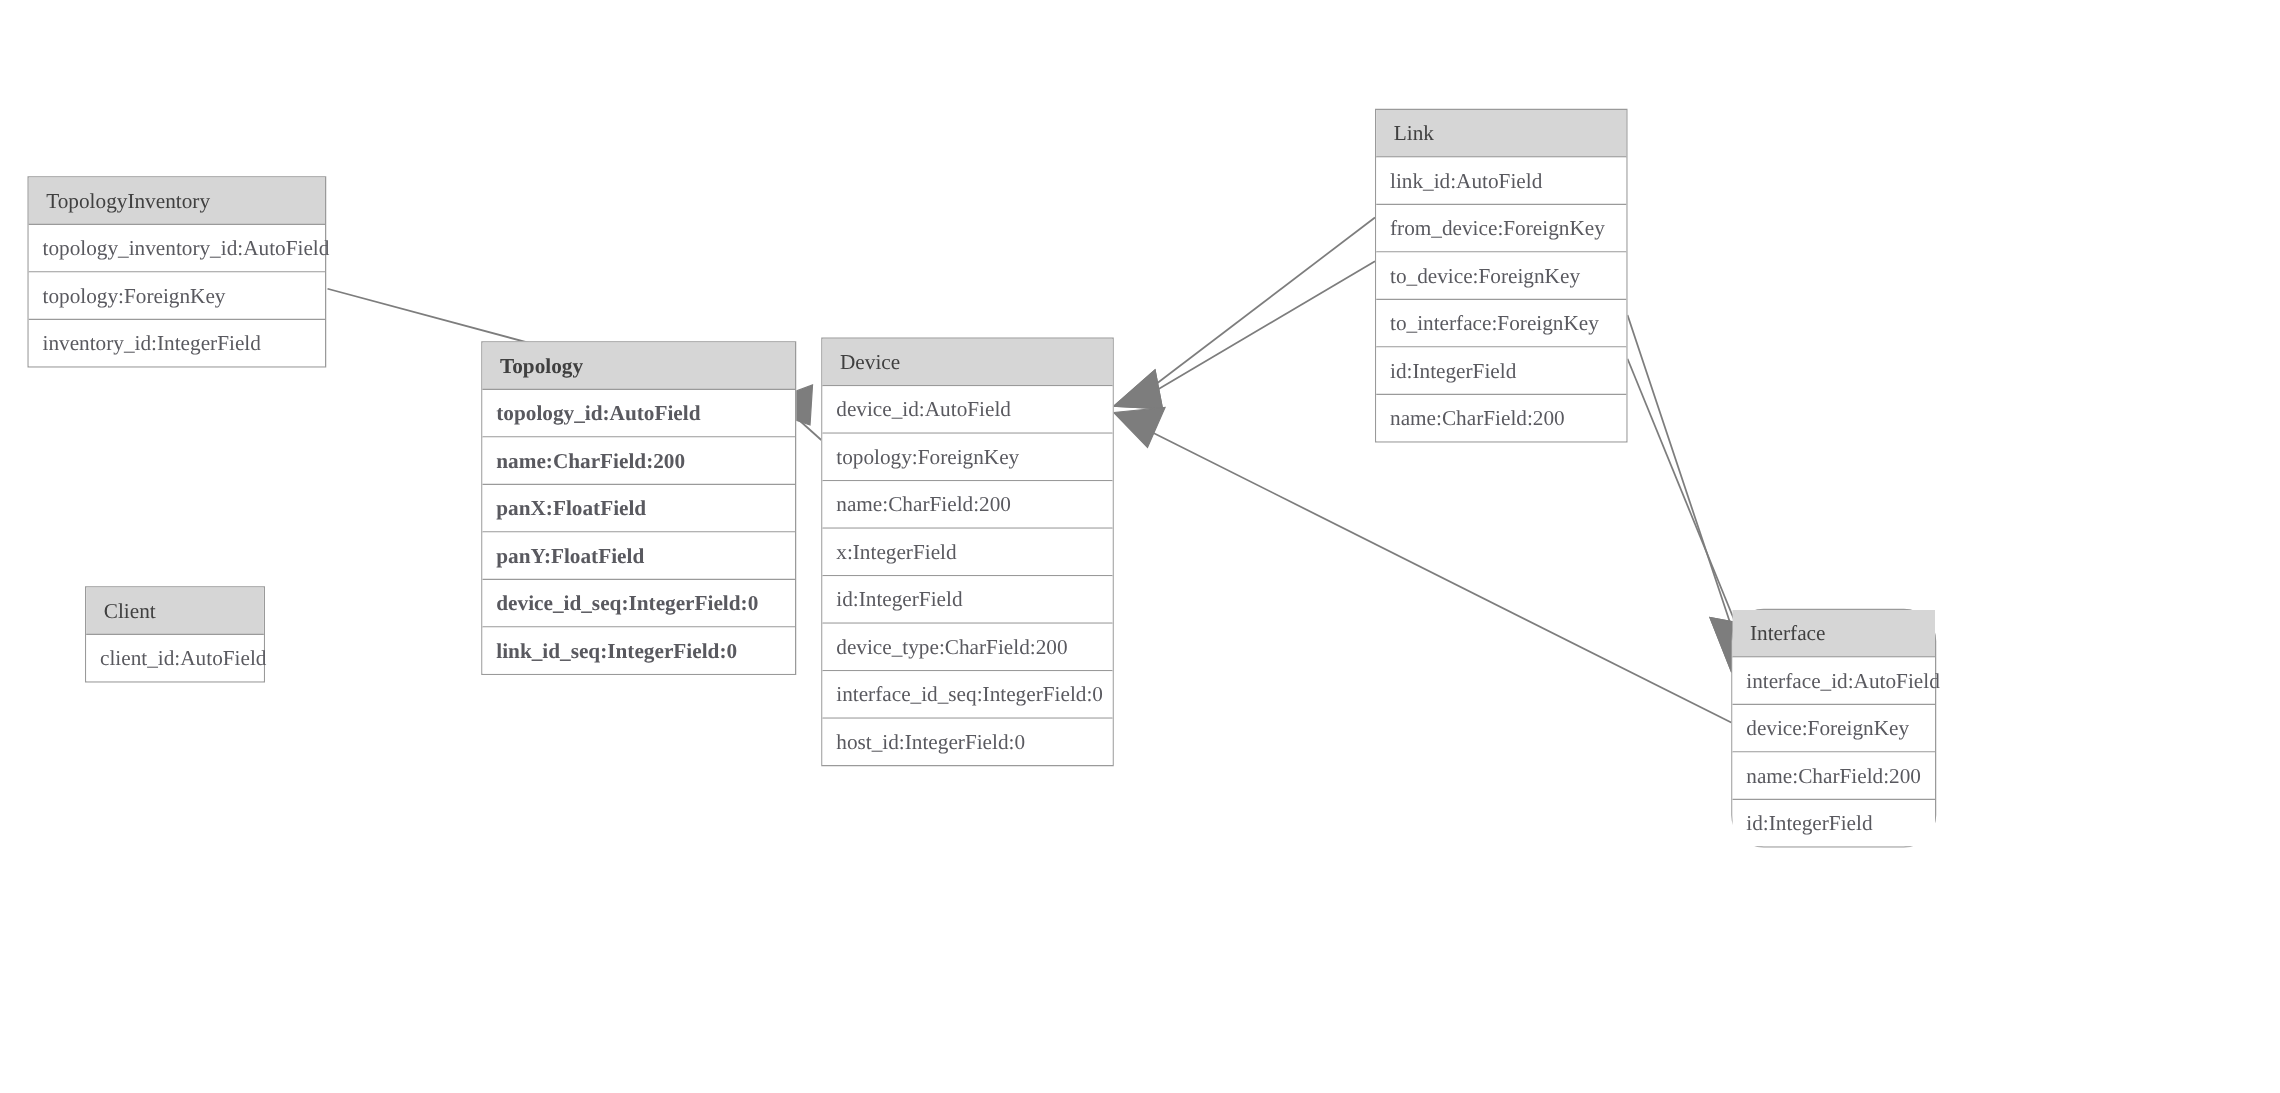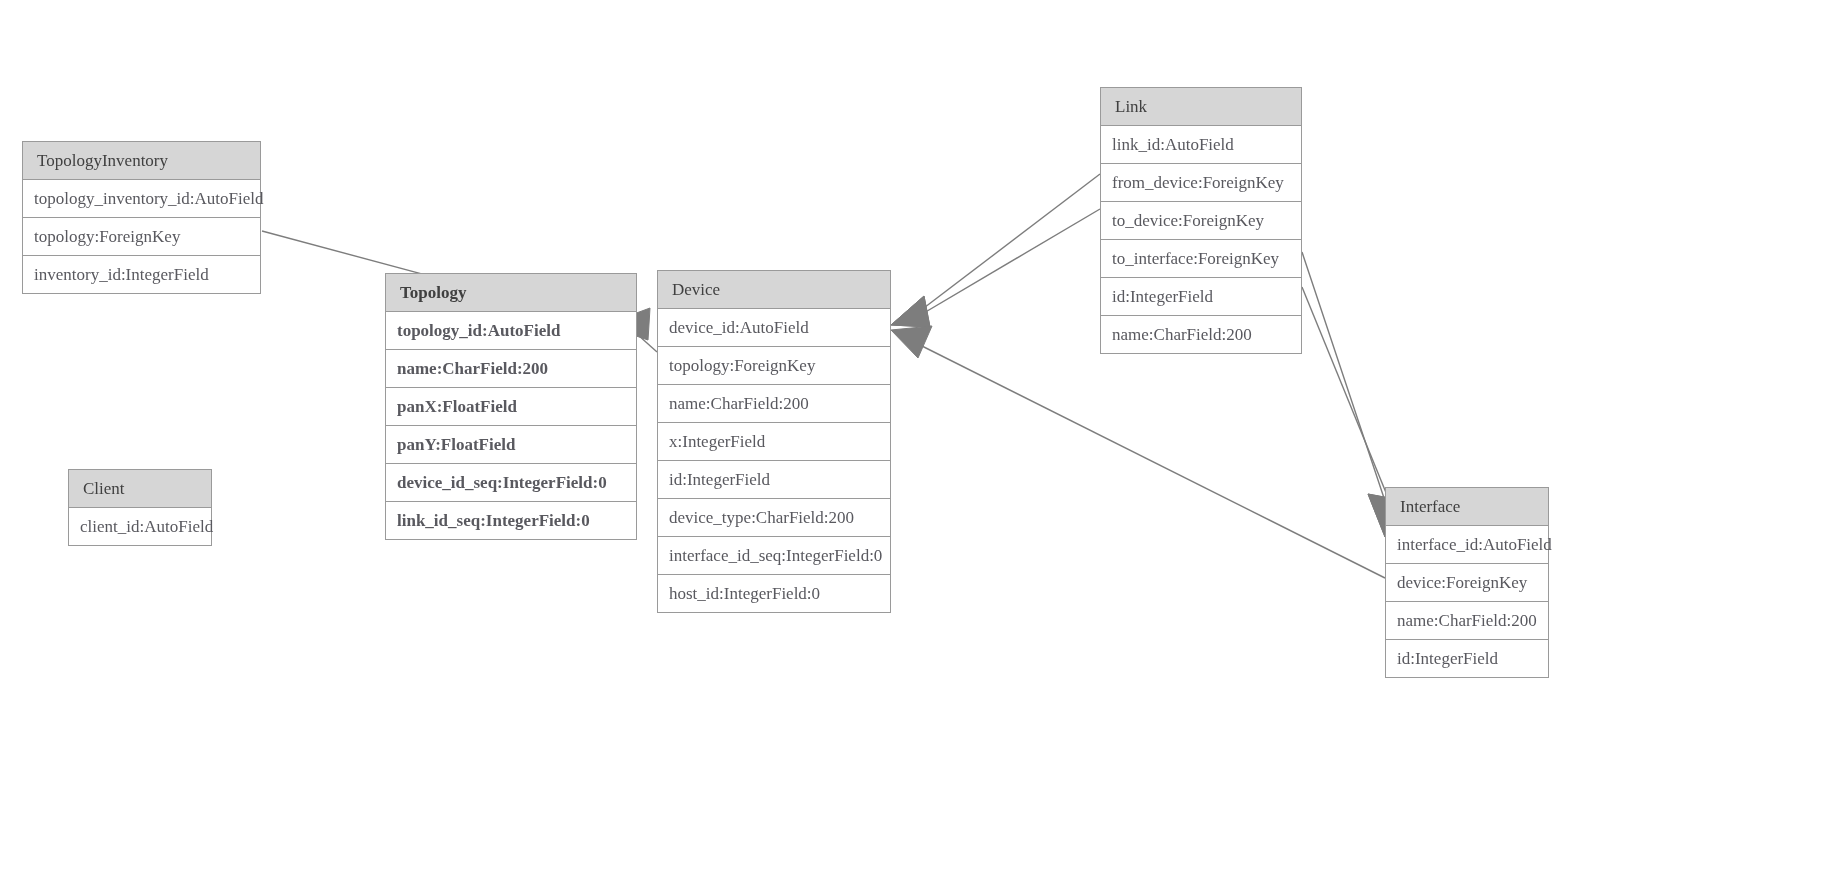--- a/index.html
+++ b/index.html
@@ -139,21 +139,21 @@
         <div class="entity-title">Link</div>
         <div class="entity-attrs">
           <div class="attr-row">link_id:AutoField</div>
           <div class="attr-row">from_device:ForeignKey</div>
           <div class="attr-row">to_device:ForeignKey</div>
           <div class="attr-row">to_interface:ForeignKey</div>
           <div class="attr-row">id:IntegerField</div>
           <div class="attr-row">name:CharField:200</div>
         </div>
       </div>
-      <div class="entity" style="left: 1385px; top: 487px; width: 164px;">
+      <div class="entity" style="left: 1385px; top: 487px; width: 164px; border-radius: 26px;">
         <div class="entity-title">Interface</div>
         <div class="entity-attrs">
           <div class="attr-row">interface_id:AutoField</div>
           <div class="attr-row">device:ForeignKey</div>
           <div class="attr-row">name:CharField:200</div>
           <div class="attr-row">id:IntegerField</div>
         </div>
       </div>
     </div>
 

